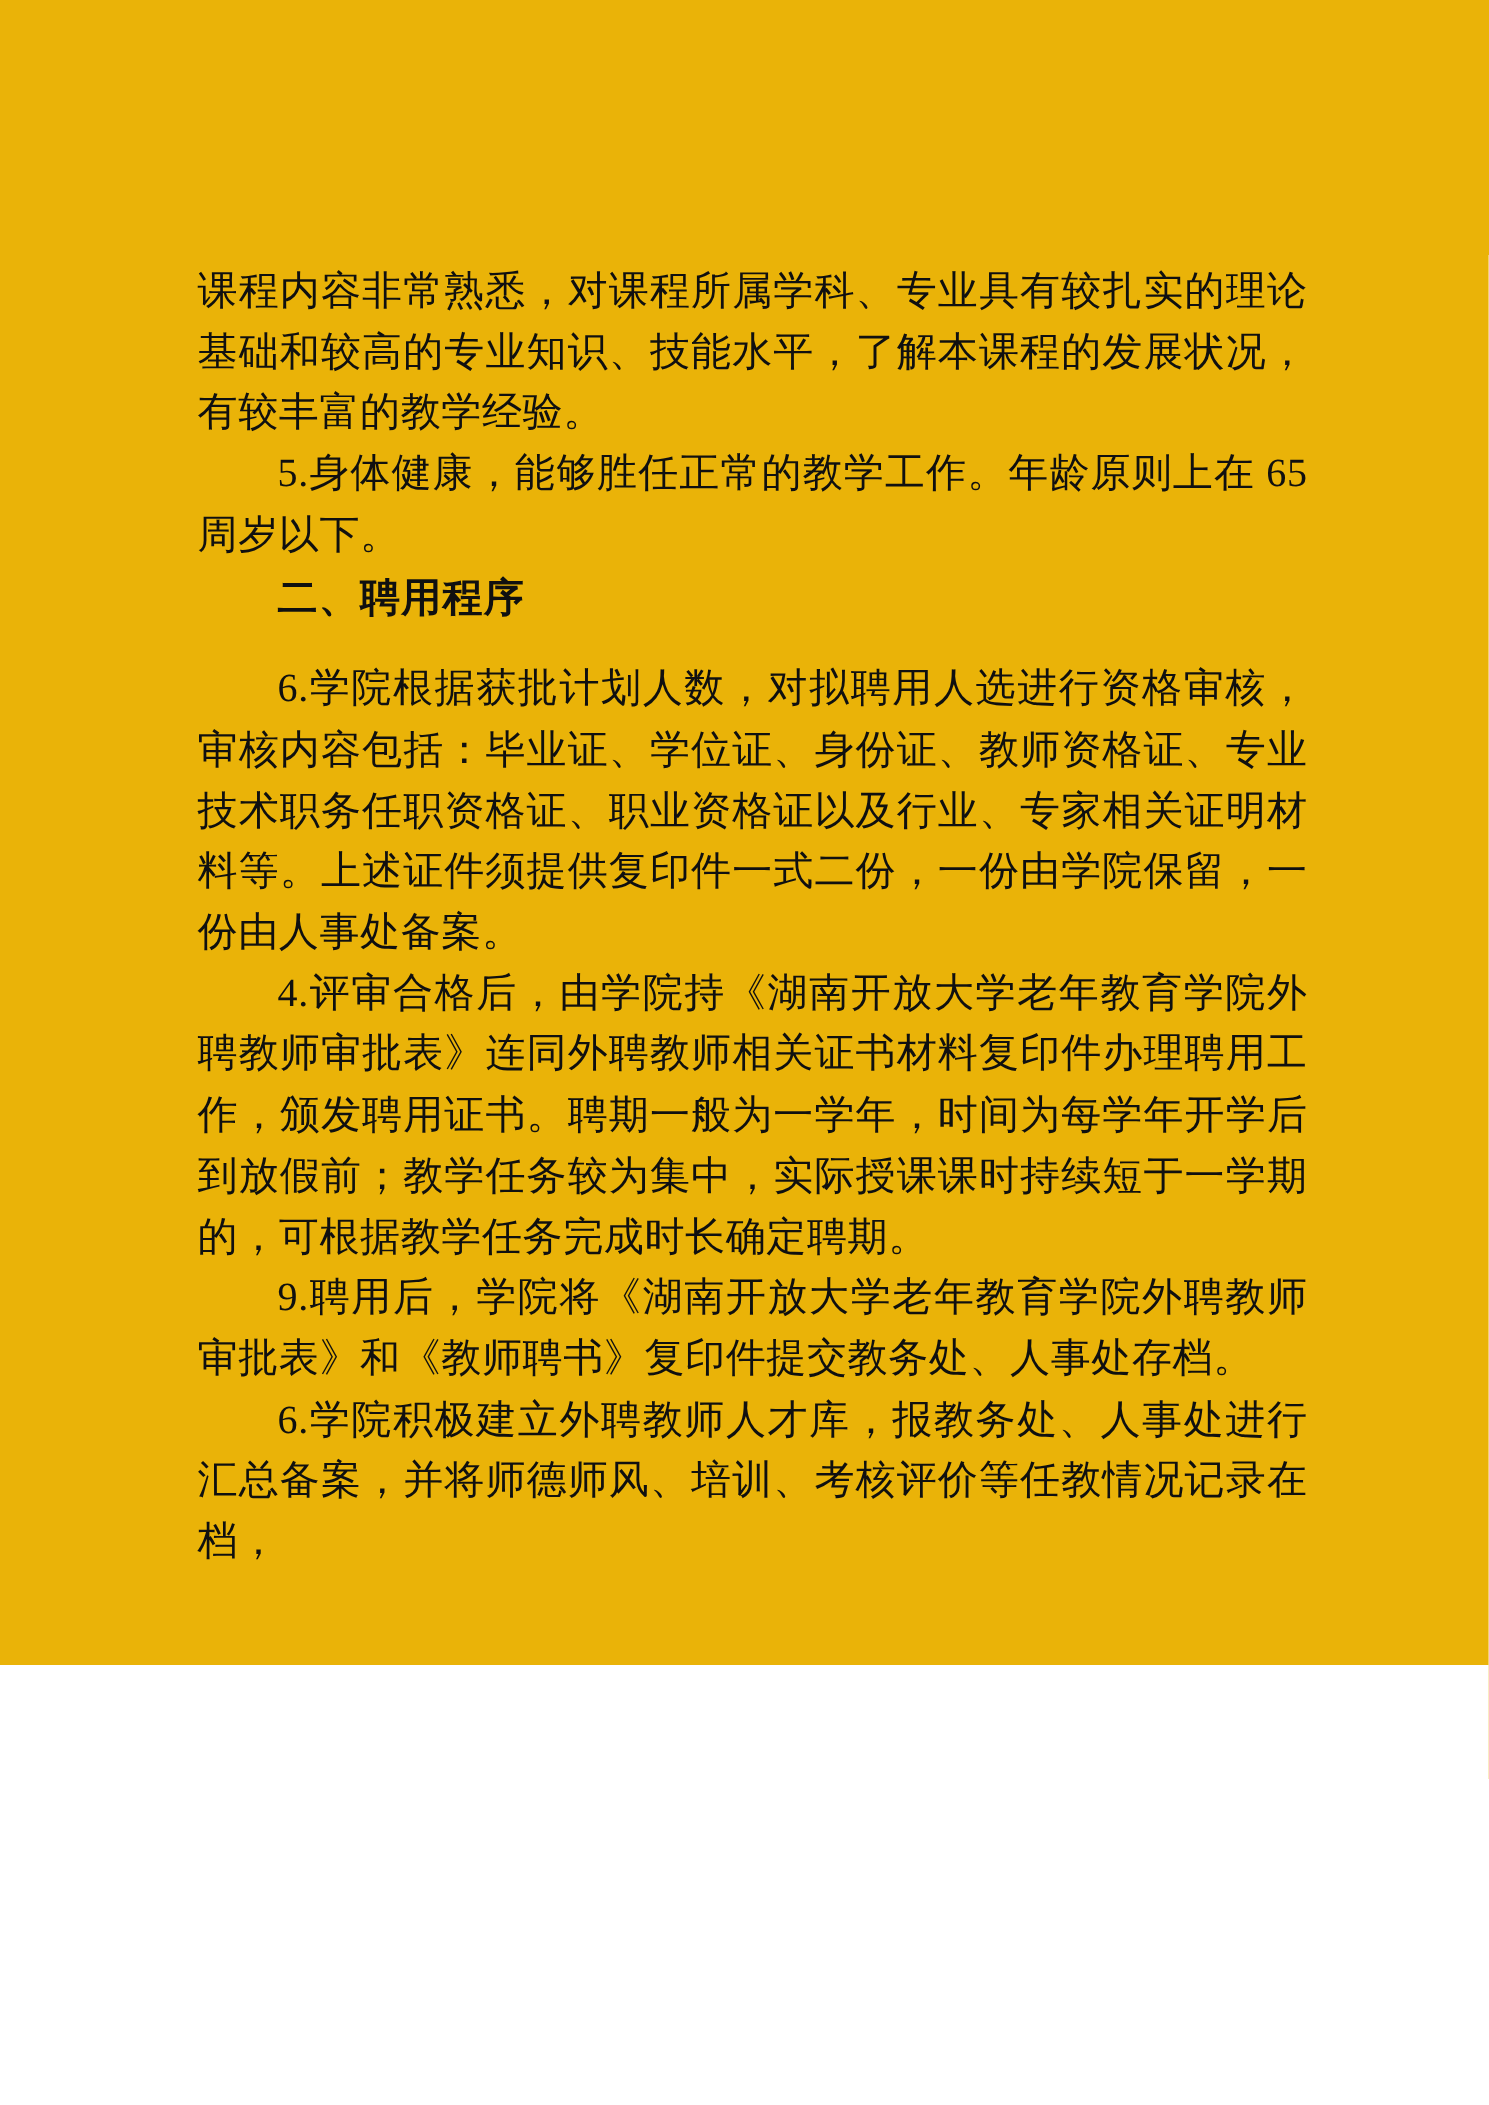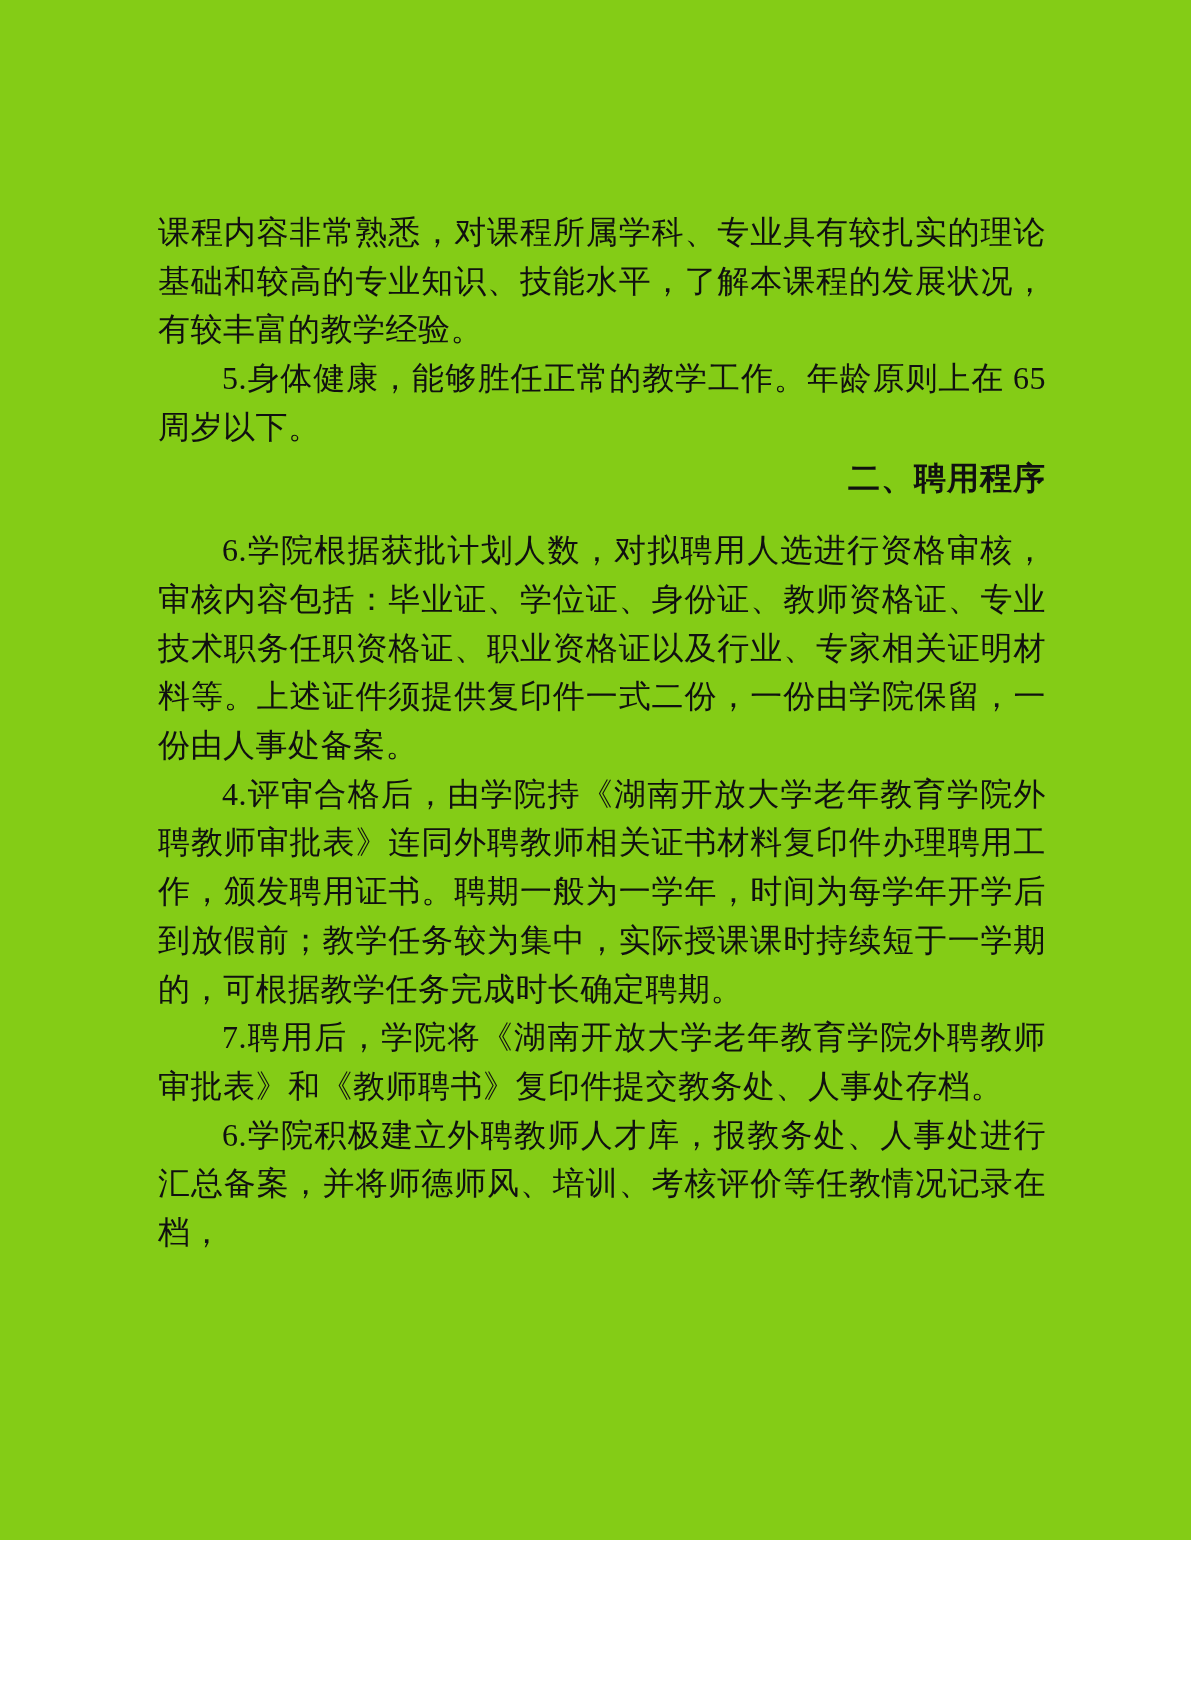--- a/index.html
+++ b/index.html
@@ -1,42 +1,42 @@
 <!DOCTYPE html>
 <html lang="zh"><head>
 <meta charset="utf-8">
 <style>
   * { margin: 0; padding: 0; box-sizing: border-box; }
   html, body { background: #ffffff; }
   .page {
     position: relative;
     width: 1191px;
-    height: 1540px;
-    background: #84cc16;
+    height: 1332px;
+    background: #eab308;
     overflow: hidden;
     color: #101010;
   }
   .content {
     position: absolute;
     left: 158px;
     top: 208px;
     width: 888px;
     font-family: "Liberation Serif", "DejaVu Serif", serif;
     font-size: 32px;
     line-height: 48.7px;
     text-align: justify;
     letter-spacing: 0.5px;
     color: #101010;
   }
   .para { text-align: justify; }
   .para.indent { text-indent: 2em; font-family: Liberation Serif, serif; }
   .para.heading {
     font-family: "Liberation Sans", "DejaVu Sans", sans-serif;
     font-weight: 700;
-    text-align: right;
+    text-align: left;
     margin-top: 2px;
     margin-bottom: 24px;
     letter-spacing: 1px;
   }
   .footer {
     position: absolute;
     top: 1543px;
     left: 0;
     width: 100%;
     text-align: center;
@@ -49,17 +49,17 @@
 </head>
 <body>
 
 <div class="page">
   <main class="content">
       <p class="para body">课程内容非常熟悉，对课程所属学科、专业具有较扎实的理论基础和较高的专业知识、技能水平，了解本课程的发展状况，有较丰富的教学经验。</p>
       <p class="para body indent">5.身体健康，能够胜任正常的教学工作。年龄原则上在 65 周岁以下。</p>
       <p class="para heading indent">二、聘用程序</p>
       <p class="para body indent">6.学院根据获批计划人数，对拟聘用人选进行资格审核，审核内容包括：毕业证、学位证、身份证、教师资格证、专业技术职务任职资格证、职业资格证以及行业、专家相关证明材料等。上述证件须提供复印件一式二份，一份由学院保留，一份由人事处备案。</p>
       <p class="para body indent">4.评审合格后，由学院持《湖南开放大学老年教育学院外聘教师审批表》连同外聘教师相关证书材料复印件办理聘用工作，颁发聘用证书。聘期一般为一学年，时间为每学年开学后到放假前；教学任务较为集中，实际授课课时持续短于一学期的，可根据教学任务完成时长确定聘期。</p>
-      <p class="para body indent">7.聘用后，学院将《湖南开放大学老年教育学院外聘教师审批表》和《教师聘书》复印件提交教务处、人事处存档。</p>
+      <p class="para body indent">9.聘用后，学院将《湖南开放大学老年教育学院外聘教师审批表》和《教师聘书》复印件提交教务处、人事处存档。</p>
       <p class="para body indent">6.学院积极建立外聘教师人才库，报教务处、人事处进行汇总备案，并将师德师风、培训、考核评价等任教情况记录在档，</p>
     </main>
   <div class="footer">- 2 -</div>
 </div>
 
 </body></html>

